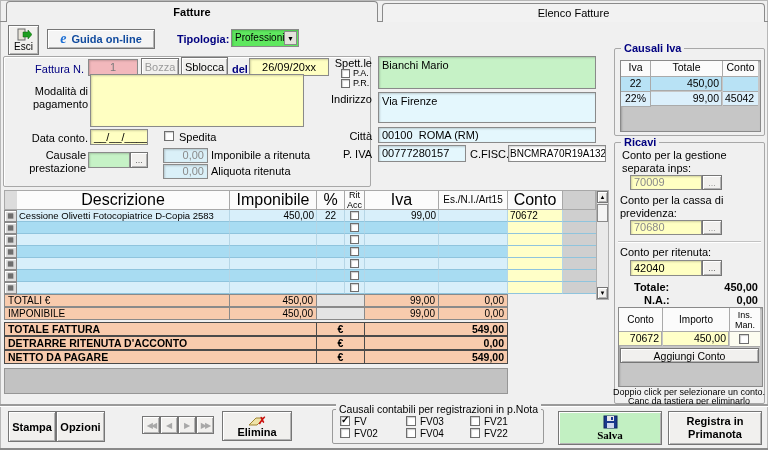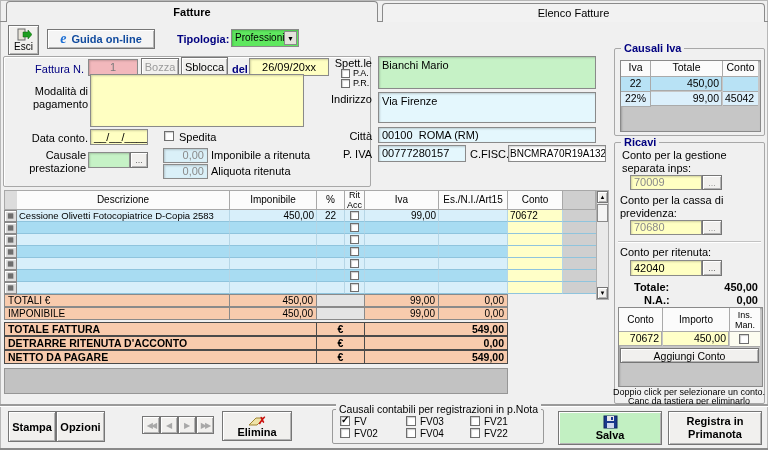--- a/index.html
+++ b/index.html
@@ -24,21 +24,21 @@
   .cb.on::after{content:"✓";position:absolute;left:0px;top:-3px;font-size:10px;font-weight:bold;}
   .group{position:absolute;border:1px solid #a8a8a8;border-radius:2px;box-sizing:border-box;}
   .gtitle{position:absolute;top:-7px;left:6px;background:#f0f0f0;padding:0 3px;
           font-size:11px;font-weight:bold;color:#000080;white-space:nowrap;}
   
   .tab{position:absolute;background:#f2f2f2;border:1px solid #8a8a8a;border-bottom:none;
        border-radius:4px 4px 0 0;display:flex;align-items:center;justify-content:center;box-sizing:border-box;}
   
   .gh{position:absolute;top:190px;height:20px;background:#fbfbfb;border:1px solid #a8a8a8;
       border-left:none;display:flex;align-items:center;justify-content:center;
-      font-size:10px;box-sizing:border-box;text-align:center;line-height:10px;}
+      font-size:16px;box-sizing:border-box;text-align:center;line-height:10px;}
   .grow{position:absolute;left:4px;width:592px;height:12px;}
   .grow .c{position:absolute;top:0;height:12px;border-right:1px solid #b6d6e6;
       border-bottom:1px solid #8fc4dd;font-size:10px;line-height:11px;overflow:hidden;
       box-sizing:border-box;padding:0 2px;}
   .rlight .c{background:#d8effa;} .rdark .c{background:#a8dcf2;}
   .selbtn{position:absolute;left:0;top:0;width:13px;height:12px;background:#dcdcdc;
       border:1px solid #8a8a8a;box-shadow:inset 1px 1px 0 #fff;font-size:7px;line-height:10px;
       text-align:center;color:#444;box-sizing:border-box;}
   .trow{position:absolute;left:4px;height:13px;}
   .trow .c{position:absolute;top:0;height:13px;background:#f8cbad;border:1px solid #8a8a8a;
@@ -371,21 +371,21 @@
   <div class="lbl" style="left:354px;top:428px;font-size:10px;">FV02</div>
   <div class="cb" style="left:406px;top:416px;"></div>
   <div class="lbl" style="left:420px;top:416px;font-size:10px;">FV03</div>
   <div class="cb" style="left:406px;top:428px;"></div>
   <div class="lbl" style="left:420px;top:428px;font-size:10px;">FV04</div>
   <div class="cb" style="left:470px;top:416px;"></div>
   <div class="lbl" style="left:484px;top:416px;font-size:10px;">FV21</div>
   <div class="cb" style="left:470px;top:428px;"></div>
   <div class="lbl" style="left:484px;top:428px;font-size:10px;">FV22</div>
 
-  <div class="btn" style="left:558px;top:411px;width:104px;height:34px;background:#c2f0c2;flex-direction:column;gap:0;">
+  <div class="btn" style="left:558px;top:411px;width:104px;height:34px;background:#c2f0c2;flex-direction:column;gap:0;font-family:Liberation Serif, serif;">
     <svg width="15" height="14">
       <rect x="1" y="1" width="13" height="12" fill="#1a3a8c" stroke="#10255e"></rect>
       <rect x="4" y="1" width="7" height="5" fill="#e8e8e8"></rect>
       <rect x="8" y="2" width="2" height="3" fill="#1a3a8c"></rect>
       <rect x="4" y="8" width="7" height="5" fill="#cfd8ee"></rect>
     </svg>
     <span style="font-weight:bold;">Salva</span>
   </div>
 
   <div class="btn pre" style="left:668px;top:411px;width:94px;height:34px;font-weight:bold;line-height:13px;"><span class="pre">Registra in

